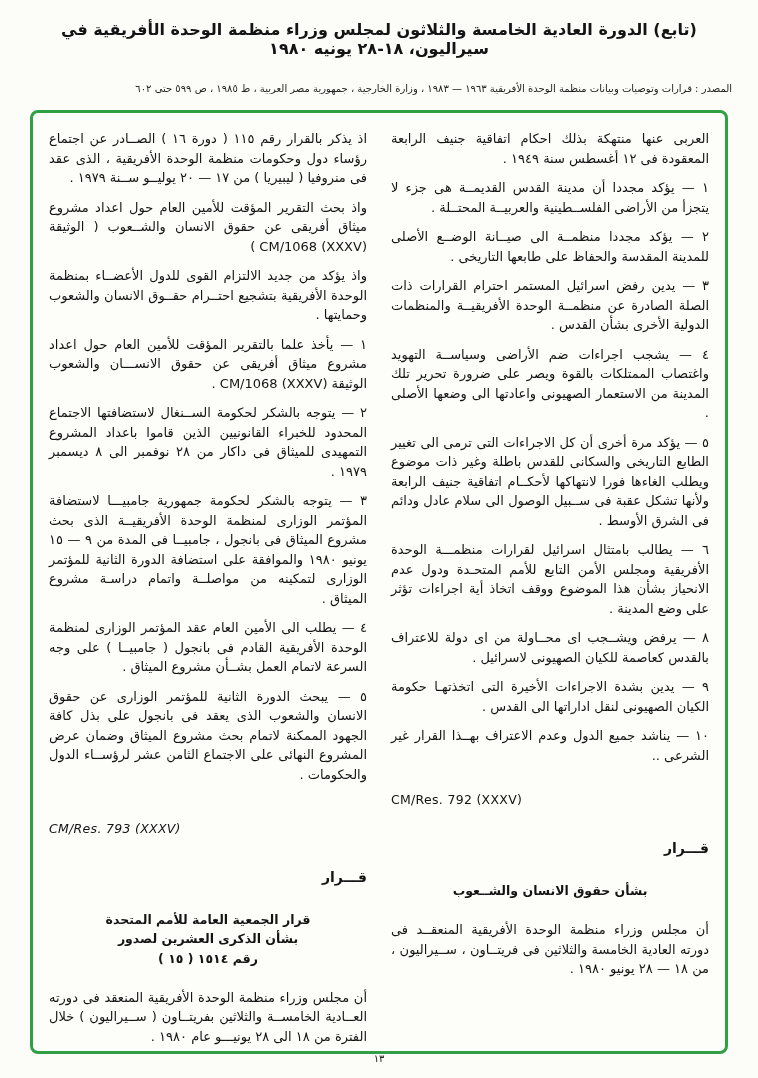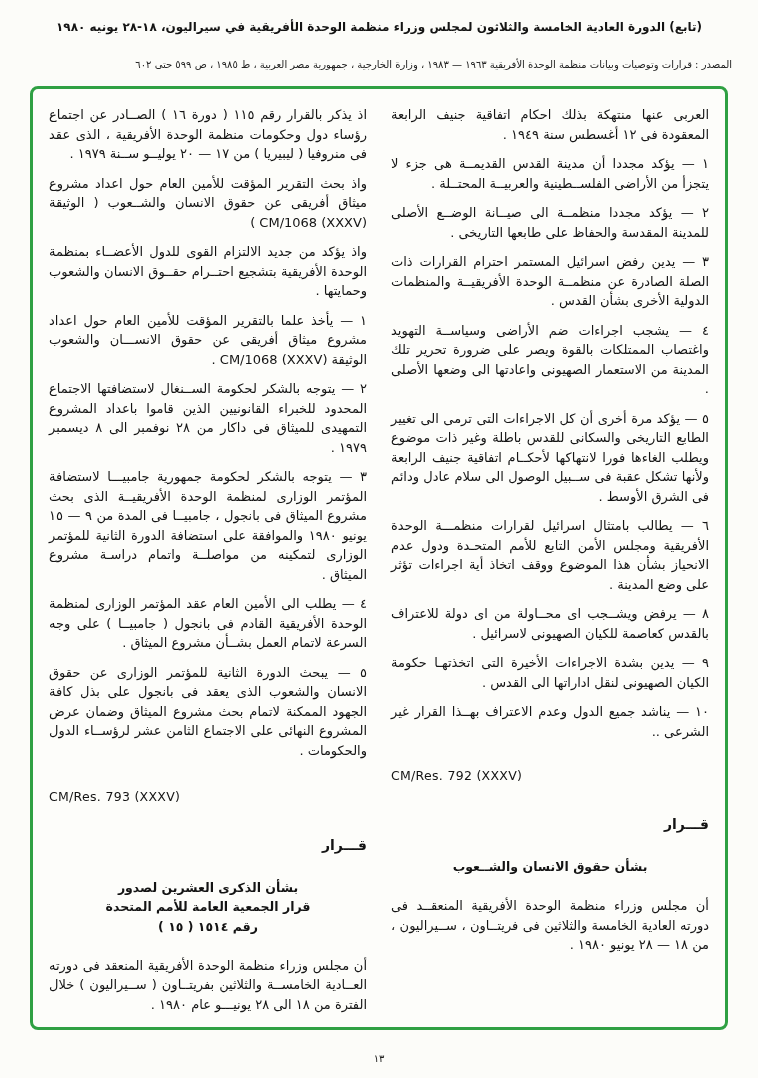--- a/index.html
+++ b/index.html
@@ -14,21 +14,21 @@
     font-family: "DejaVu Sans", sans-serif;
     color: #141414;
     overflow: hidden;
     position: relative;
   }
   .page-header {
     direction: rtl;
     padding: 20px 26px 0 26px;
   }
   .header-line1 {
-    font-size: 12px;
+    font-size: 16px;
     font-weight: bold;
     text-align: center;
     letter-spacing: 0.2px;
   }
   .header-line2 {
     font-size: 10px;
     text-align: right;
     margin-top: 25px;
     color: #222;
   }
@@ -57,21 +57,21 @@
   .col p { margin: 0 0 10px 0; }
   .bold { font-weight: normal; }
   .res-id {
     direction: ltr;
     text-align: left;
     font-weight: 500;
     font-size: 12.5px;
     letter-spacing: 0.3px;
     margin: 26px 0 28px 0;
   }
-  .left-col .res-id { margin-top: 28px; }
+  .left-col .res-id { margin-top: 36px; font-style: italic; }
   .res-heading {
     text-align: right;
     font-weight: bold;
     font-size: 14px;
     letter-spacing: 1px;
     margin: 0 0 22px 0;
   }
   .res-subtitle {
     text-align: center;
     font-weight: bold;
@@ -126,22 +126,22 @@
 
       <p class="item"><span class="bold">١ —</span> <span>يأخذ علما بالتقرير المؤقت للأمين العام حول اعداد مشروع ميثاق أفريقى عن حقوق الانســـان والشعوب الوثيقة CM/1068 (XXXV) .</span></p>
       <p class="item"><span class="bold">٢ —</span> <span>يتوجه بالشكر لحكومة الســنغال لاستضافتها الاجتماع المحدود للخبراء القانونيين الذين قاموا باعداد المشروع التمهيدى للميثاق فى داكار من ٢٨ نوفمبر الى ٨ ديسمبر ١٩٧٩ .</span></p>
       <p class="item"><span class="bold">٣ —</span> <span>يتوجه بالشكر لحكومة جمهورية جامبيـــا لاستضافة المؤتمر الوزارى لمنظمة الوحدة الأفريقيــة الذى بحث مشروع الميثاق فى بانجول ، جامبيــا فى المدة من ٩ — ١٥ يونيو ١٩٨٠ والموافقة على استضافة الدورة الثانية للمؤتمر الوزارى لتمكينه من مواصلــة واتمام دراسـة مشروع الميثاق .</span></p>
       <p class="item"><span class="bold">٤ —</span> <span>يطلب الى الأمين العام عقد المؤتمر الوزارى لمنظمة الوحدة الأفريقية القادم فى بانجول ( جامبيــا ) على وجه السرعة لاتمام العمل بشــأن مشروع الميثاق .</span></p>
       <p class="item"><span class="bold">٥ —</span> <span>يبحث الدورة الثانية للمؤتمر الوزارى عن حقوق الانسان والشعوب الذى يعقد فى بانجول على بذل كافة الجهود الممكنة لاتمام بحث مشروع الميثاق وضمان عرض المشروع النهائى على الاجتماع الثامن عشر لرؤســاء الدول والحكومات .</span></p>
 
       <div class="res-id">CM/Res. 793 (XXXV)</div>
       <div class="res-heading">قـــرار</div>
       <div class="res-subtitle">
+        <div>قرار الجمعية العامة للأمم المتحدة</div>
         <div>بشأن الذكرى العشرين لصدور</div>
-        <div>قرار الجمعية العامة للأمم المتحدة</div>
         <div>رقم ١٥١٤ ( ١٥ )</div>
       </div>
       <p>أن مجلس وزراء منظمة الوحدة الأفريقية المنعقد فى دورته العــادية الخامســة والثلاثين بفريتــاون ( ســيراليون ) خلال الفترة من ١٨ الى ٢٨ يونيـــو عام ١٩٨٠ .</p>
     </div>
 
   </div>
 </div>
 
 <div class="page-number">١٣</div>
 

